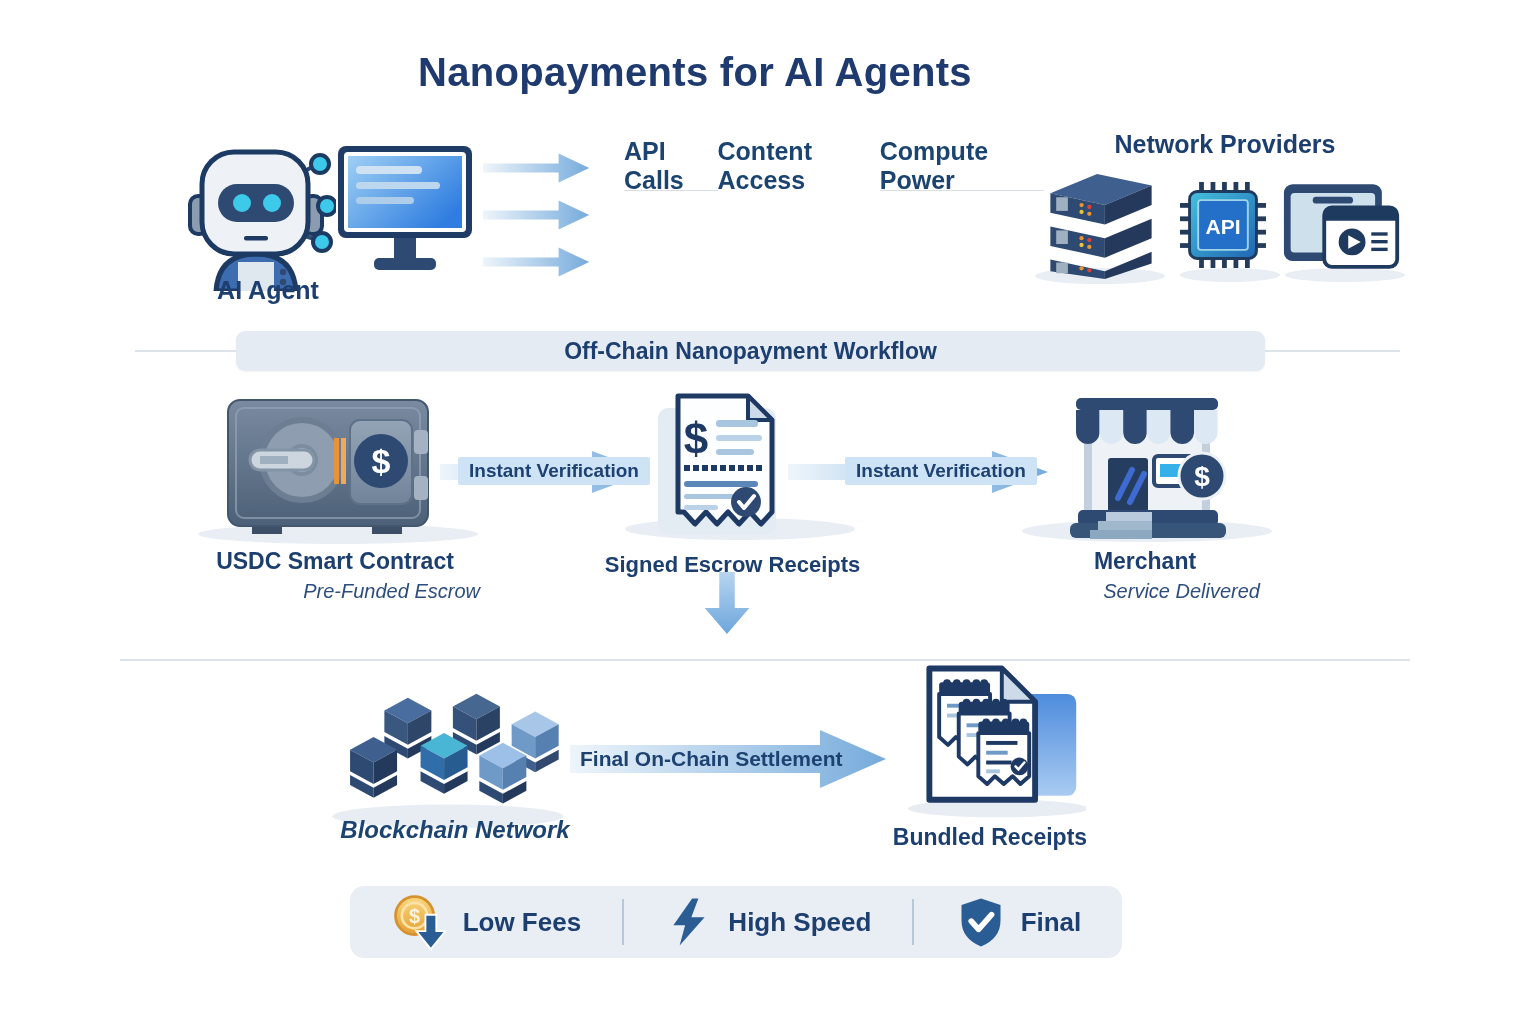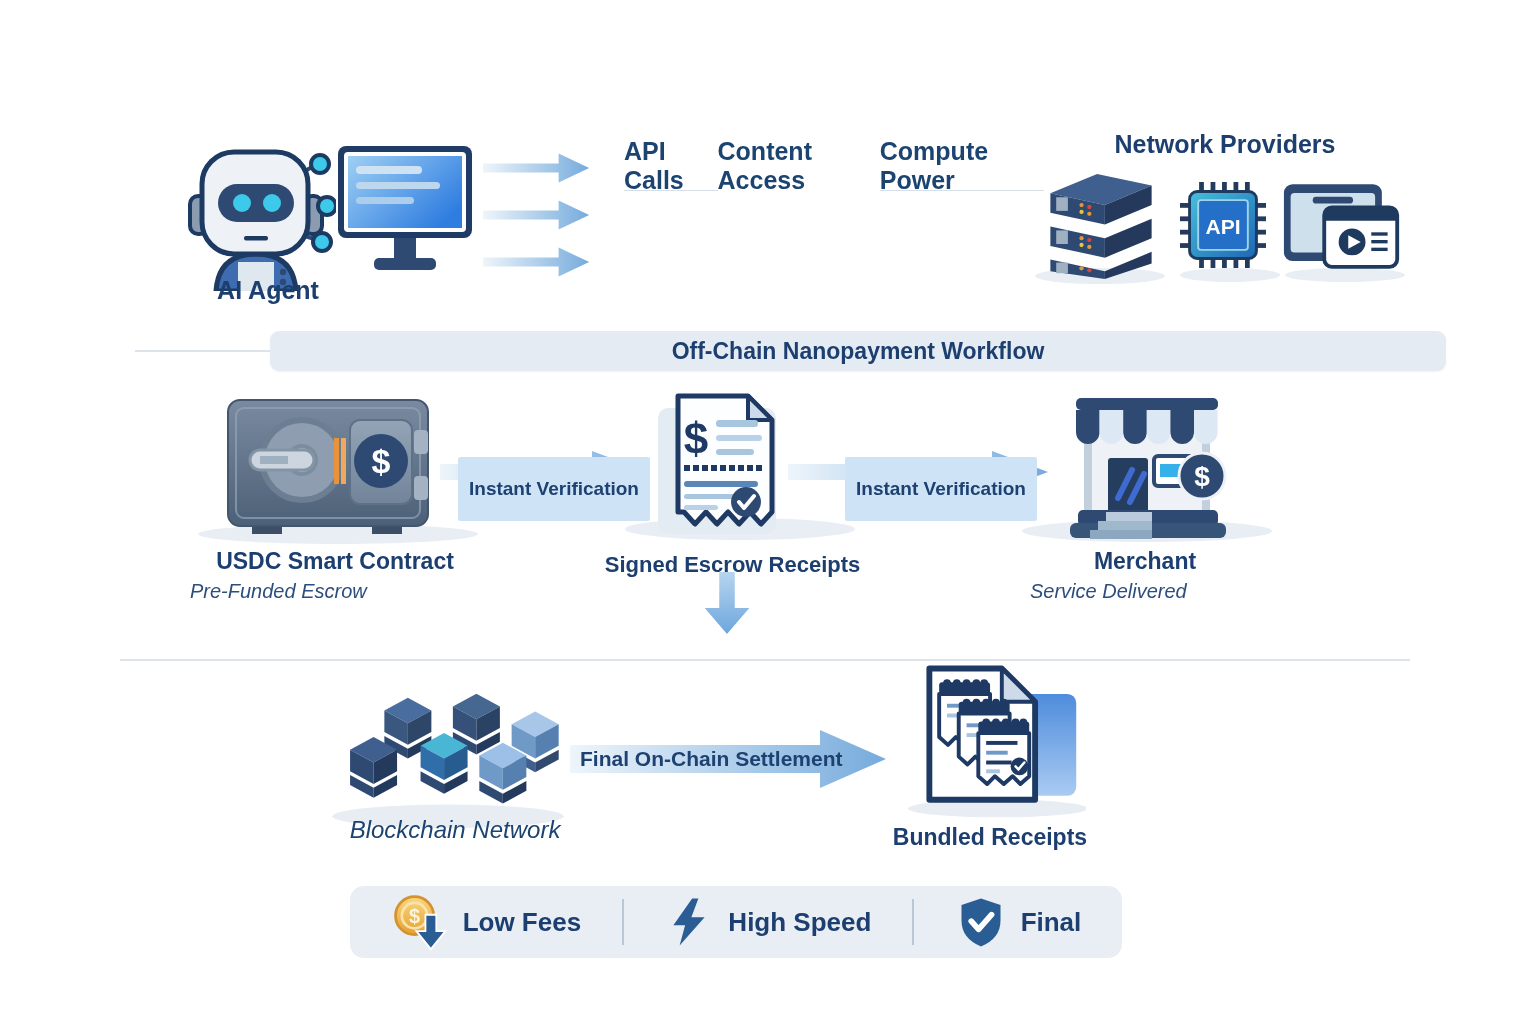--- a/index.html
+++ b/index.html
@@ -2,36 +2,36 @@
 <html><head>
 <meta charset="utf-8">
 <style>
   html,body { margin:0; padding:0; background:#ffffff; }
   body { font-family:"Liberation Sans", sans-serif; }
   .canvas { position:relative; width:1536px; height:1024px; background:#ffffff; overflow:hidden; }
   .abs { position:absolute; }
   .title { font-size:40px; font-weight:bold; color:#1e3a6e; text-align:center; letter-spacing:.3px; }
   .sec-title { font-size:25px; font-weight:bold; color:#1d3f70; text-align:center; }
   .item-title { font-size:23px; font-weight:bold; color:#1d3f70; text-align:center; }
-  .item-sub { font-size:20px; font-style:italic; color:#2c4d7e; text-align:left; }
+  .item-sub { font-size:20px; font-style:italic; color:#2c4d7e; text-align:right; }
   .banner { background:#e5ebf2; border-radius:9px; display:flex; align-items:center; justify-content:center;
             font-size:23px; font-weight:bold; color:#1d3f70; box-shadow:0 1px 2px rgba(30,58,110,.06); }
   .hline { background:#dde3ea; height:2px; }
   .svc-col { display:flex; flex-direction:row; }
   .svc-row { font-size:25px; font-weight:600; color:#1c4471; height:48px; display:flex; align-items:center; }
   .svc-row.bordered { border-bottom:1.5px solid #d8dfe8; }
-  .arrow-label { background:#cfe3f6; color:#1d4170; font-size:19px; font-weight:bold; padding:21px 11px;
+  .arrow-label { background:#cfe3f6; color:#1d4170; font-size:19px; font-weight:bold; padding:3px 11px;
                  border-radius:2px; white-space:nowrap; }
   .on-arrow-label { color:#1d4170; font-size:21px; font-weight:bold; text-align:left; white-space:nowrap; }
   .shadow-ellipse { background:#e9eef4; border-radius:50%; }
   .features-bar { background:#e9eef5; border-radius:14px; display:flex; align-items:center; justify-content:space-evenly; }
   .feature { display:flex; align-items:center; gap:14px; }
   .feature-label { font-size:26px; font-weight:bold; color:#1d3f70;text-align:right; }
   .divider-v { width:2px; height:46px; background:#9db3ca; opacity:.65; }
-  .blk-label { font-size:24px; font-weight:normal; font-style:italic; color:#1c4471; text-align:center; }
+  .blk-label { font-size:24px; font-weight:bold; font-style:italic; color:#1c4471; text-align:center; }
 </style>
 </head>
 <body>
 
 <div class="canvas">
 
   <svg width="0" height="0" style="position:absolute" aria-hidden="true">
     <defs>
       <linearGradient id="gradArrow" x1="0" y1="0" x2="1" y2="0">
         <stop offset="0" stop-color="#eef5fb"></stop>
@@ -61,20 +61,21 @@
         <stop offset="0" stop-color="#f9d87f"></stop>
           <stop offset="1" stop-color="#e59f33"></stop>
       </linearGradient>
       <linearGradient id="gradBluePanel" x1="0" y1="0" x2="0" y2="1">
         <stop offset="0" stop-color="#4e8cdc"></stop>
           <stop offset="1" stop-color="#a9cbf2"></stop>
       </linearGradient>
     </defs>
   </svg>
 
+  <div class="abs title" style="left:0;top:50px;width:1390px">Nanopayments for AI Agents</div>
 
   <svg class="abs" style="left:186px;top:136px" width="150" height="155" viewBox="0 0 150 155">
     <line x1="106" y1="42" x2="128" y2="30" stroke="#2e4a73" stroke-width="4"></line>
     <line x1="118" y1="70" x2="138" y2="70" stroke="#2e4a73" stroke-width="4"></line>
     <line x1="112" y1="98" x2="132" y2="104" stroke="#2e4a73" stroke-width="4"></line>
     <rect x="4" y="60" width="18" height="38" rx="8" fill="#8b9cb0" stroke="#1d3a63" stroke-width="4"></rect>
     <rect x="118" y="60" width="18" height="38" rx="8" fill="#8b9cb0" stroke="#1d3a63" stroke-width="4"></rect>
     <path d="M30,155 C32,126 50,118 70,118 C90,118 108,126 110,155 Z" fill="#3d6cb0" stroke="#1d3a63" stroke-width="5"></path>
     <rect x="52" y="126" width="36" height="29" fill="#dfe7ef"></rect>
     <circle cx="97" cy="136" r="3.2" fill="#2e4a73"></circle>
@@ -185,21 +186,21 @@
     <rect x="44" y="26" width="76" height="62" rx="8" fill="#ffffff" stroke="#1e3a5f" stroke-width="4"></rect>
     <path d="M44,34 a8,8 0 0 1 8,-8 h60 a8,8 0 0 1 8,8 v6 h-76 Z" fill="#1e3a5f"></path>
     <circle cx="73" cy="62" r="14" fill="#1e3a5f"></circle>
     <polygon points="69,55 82,62 69,69" fill="#ffffff"></polygon>
     <rect x="93" y="52" width="17" height="3.5" fill="#1e3a5f"></rect>
     <rect x="93" y="60" width="17" height="3.5" fill="#1e3a5f"></rect>
     <rect x="93" y="68" width="17" height="3.5" fill="#1e3a5f"></rect>
   </svg>
 
   <div class="abs hline" style="left:135px;top:350px;width:1265px"></div>
-  <div class="abs banner" style="left:270px;top:331px;width:1176px;height:40px">Off-Chain Nanopayment Workflow</div>
+  <div class="abs banner" style="left:236px;top:331px;width:1029px;height:40px">Off-Chain Nanopayment Workflow</div>
 
   <div class="abs shadow-ellipse" style="left:198px;top:524px;width:280px;height:20px"></div>
   <svg class="abs" style="left:222px;top:398px" width="215" height="140" viewBox="0 0 215 140">
     <rect x="30" y="124" width="30" height="12" fill="#3c4f66"></rect>
     <rect x="150" y="124" width="30" height="12" fill="#3c4f66"></rect>
     <rect x="6" y="2" width="200" height="126" rx="12" fill="url(#gradSafe)" stroke="#42566e" stroke-width="2"></rect>
     <rect x="14" y="10" width="184" height="110" rx="8" fill="none" stroke="#93a4b6" stroke-width="2" opacity=".7"></rect>
     <circle cx="80" cy="62" r="40" fill="#8e9eb0" stroke="#6d7e92" stroke-width="6"></circle>
     <circle cx="80" cy="62" r="14" fill="#a5b3c2" stroke="#7d8da0" stroke-width="4"></circle>
     <rect x="28" y="52" width="64" height="20" rx="10" fill="#cdd6df" stroke="#8494a7" stroke-width="3"></rect>

